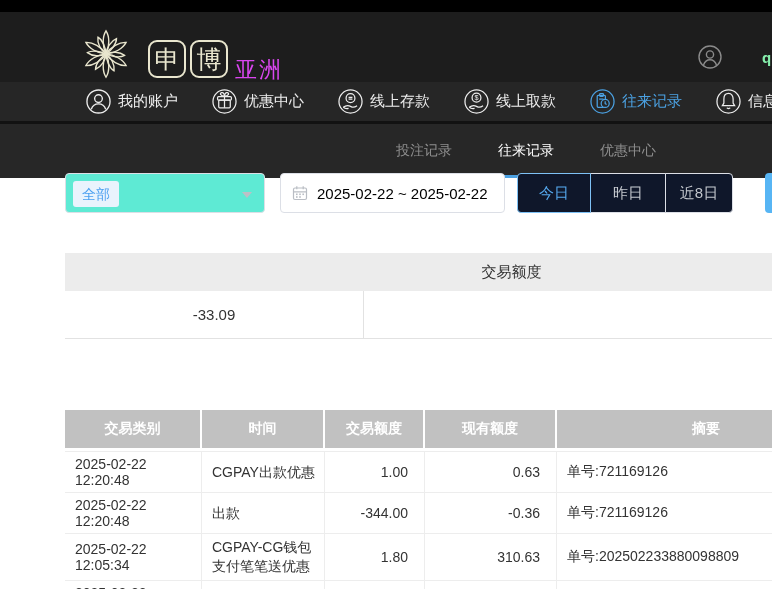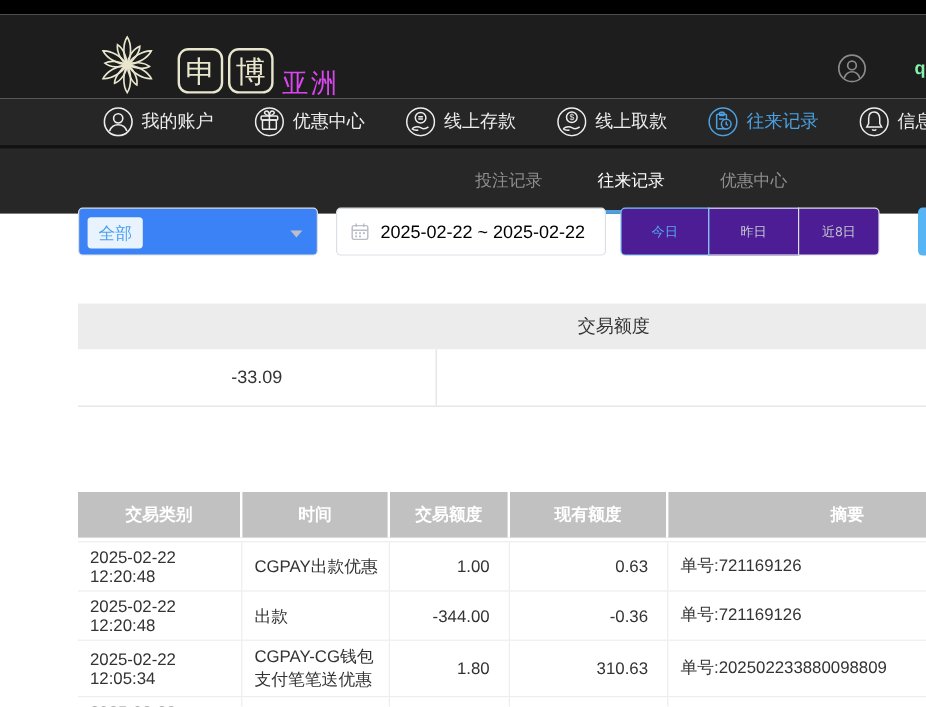--- a/index.html
+++ b/index.html
@@ -28,33 +28,33 @@
   .nav-ic{display:flex;}
   
   .subnav{position:absolute;left:0;top:124px;width:100%;height:54px;background:#272727;display:flex;
           align-items:stretch;padding-left:388px;gap:30px;box-sizing:border-box;}
   .subnav-item{display:flex;align-items:center;color:#8f8f8f;font-size:14px;position:relative;
                padding:0 8px;cursor:pointer;white-space:nowrap;}
   .subnav-item.active{color:#fff;}
   .subnav-item.active::after{content:"";position:absolute;left:0;right:0;bottom:0;height:3px;background:#4ba1e2;}
   
   .select-box{position:absolute;left:65px;top:173px;width:200px;height:40px;border:1px solid #dcdfe6;
-              border-radius:4px;box-sizing:border-box;background:#3b82f6;cursor:pointer;}
+              border-radius:4px;box-sizing:border-box;background:#5eead4;cursor:pointer;}
   .tag{position:absolute;left:7px;top:7px;height:26px;line-height:26px;padding:0 9px;background:#e9f3fd;
        color:#4a9ff0;font-size:14px;border-radius:3px;}
   .caret{position:absolute;right:12px;top:18px;width:0;height:0;border-left:5px solid transparent;
          border-right:5px solid transparent;border-top:6px solid #bcc0c6;}
   .date-box{position:absolute;left:280px;top:173px;width:225px;height:40px;border:1px solid #dcdfe6;
             border-radius:4px;box-sizing:border-box;display:flex;align-items:center;padding-left:11px;
             gap:9px;background:#fff;cursor:pointer;}
   .cal{color:#b9bdc4;display:flex;}
   .date-text{color:#000000;font-size:15px;white-space:nowrap;}
   .quick-group{position:absolute;left:517px;top:173px;display:flex;}
-  .qbtn{height:40px;box-sizing:border-box;border:1px solid #dcdfe6;background:#4c1d95;color:#c3c7cd;
-        font-size:11px;display:flex;align-items:center;justify-content:center;cursor:pointer;}
+  .qbtn{height:40px;box-sizing:border-box;border:1px solid #dcdfe6;background:#0f172a;color:#c3c7cd;
+        font-size:15px;display:flex;align-items:center;justify-content:center;cursor:pointer;}
   .qbtn.first{width:74px;border-radius:4px 0 0 4px;}
   .qbtn.mid{width:76px;margin-left:-1px;}
   .qbtn.last{width:68px;margin-left:-1px;border-radius:0 4px 4px 0;}
   .qbtn.active{border-color:#7ec1f5;color:#55a9ef;z-index:2;}
   .submit-btn{position:absolute;left:765px;top:173px;width:44px;height:40px;background:#57b5f4;
               border-radius:4px;border:none;cursor:pointer;}
   
   .summary{position:absolute;left:65px;top:253px;width:790px;}
   .shead,.sbody{display:grid;grid-template-columns:298px 297px 195px;}
   .shead{height:38px;background:#ececec;}

